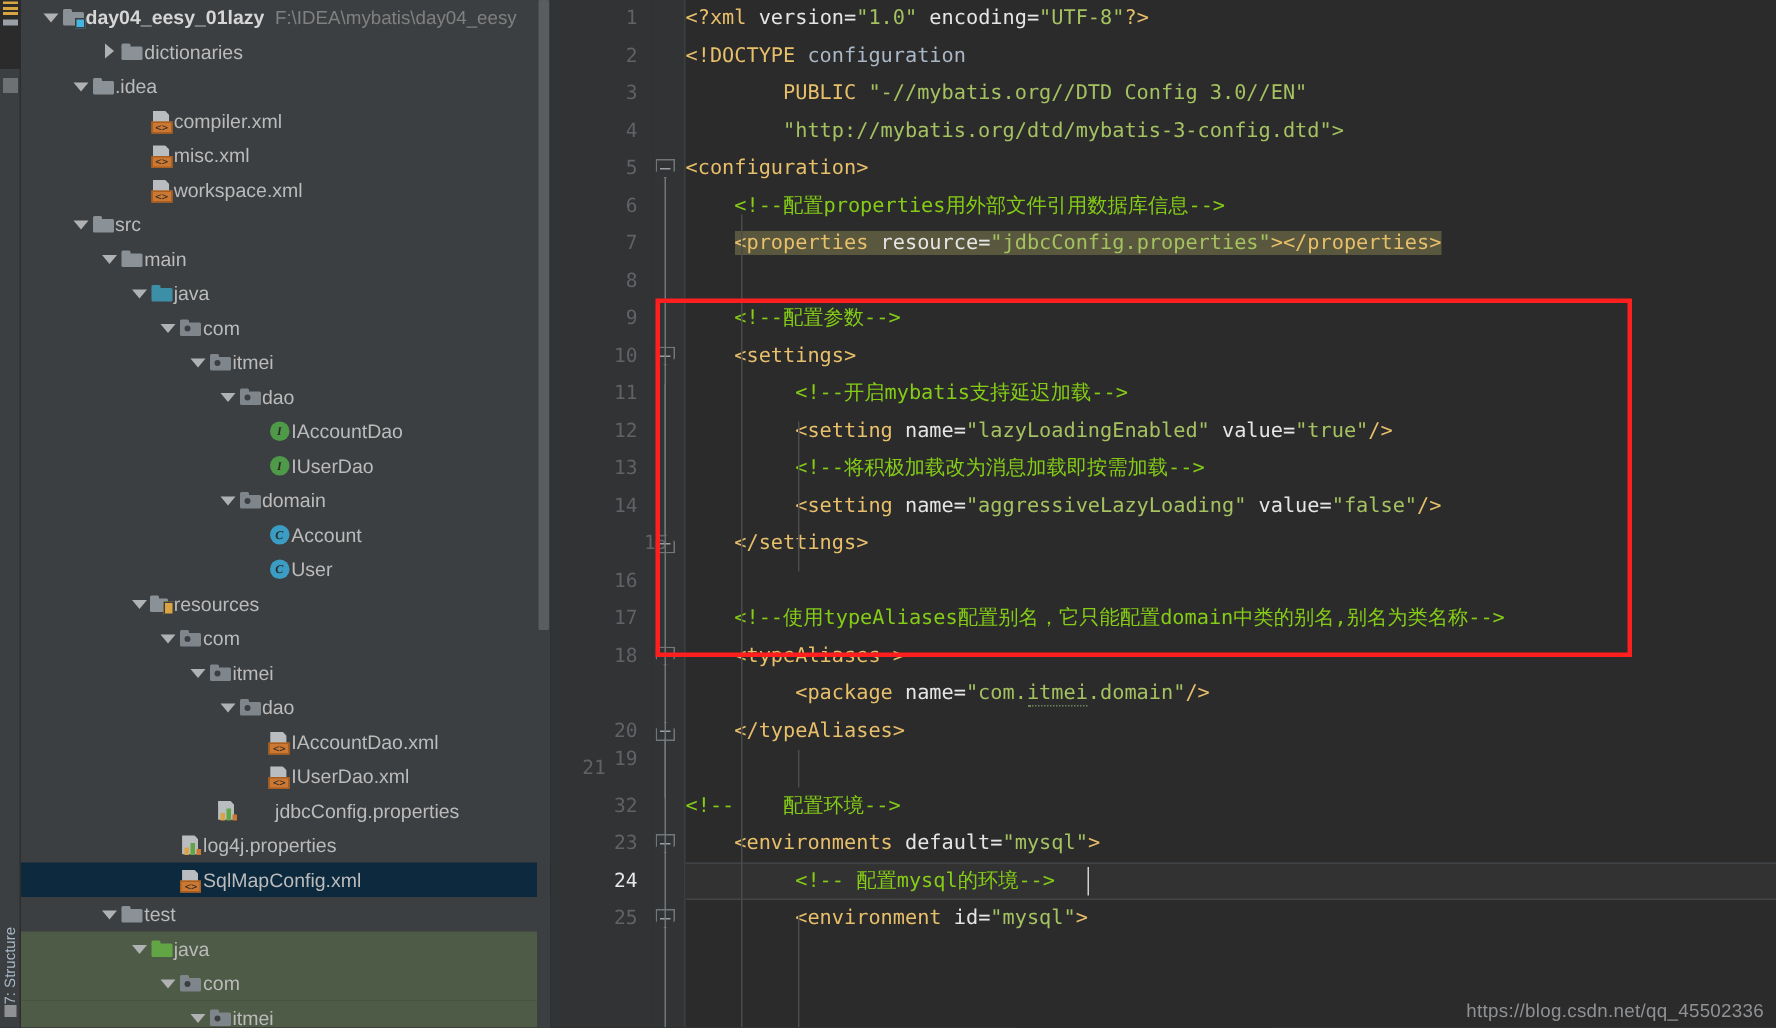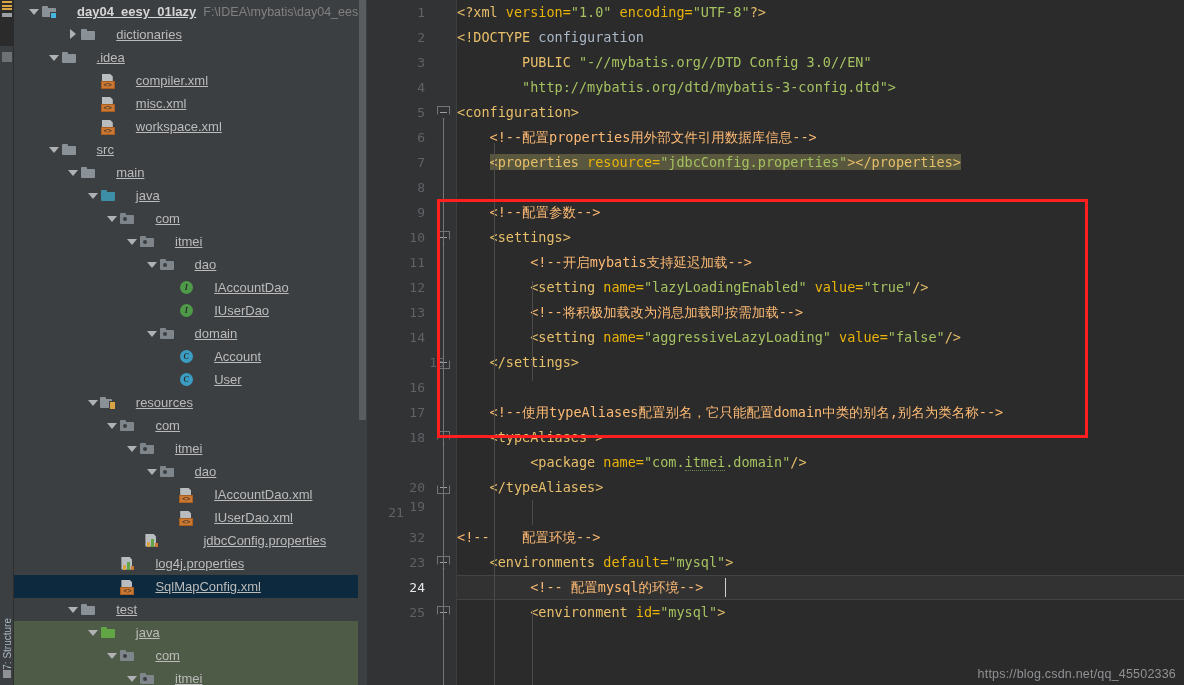--- a/index.html
+++ b/index.html
@@ -89,21 +89,21 @@
     border-right: 5px solid transparent;
     border-top: 6px solid #afb1b3;
   }
   .arrow.right::before {
     content: "";
     position: absolute; left: 3px; top: 0px;
     border-top: 5px solid transparent;
     border-bottom: 5px solid transparent;
     border-left: 6px solid #afb1b3;
   }
-  .row .label { margin-left: 20px; text-decoration: underline; }
+  .row .label { margin-left: 0; }
   .row .label.bold { font-weight: bold; color: #d6d6d6; }
   .row .path { margin-left: 7px; color: #808080; font-size: 12.5px; }
 
   
   .ico { width: 16px; height: 16px; flex: 0 0 16px; position: relative; }
   .ico.folder::before {
     content:"";
     position:absolute; left:1px; top:4px;
     width:14px; height:9px; background:#8a9297; border-radius:1px;
   }
@@ -246,23 +246,23 @@
     color:#a9b7c6;
     letter-spacing:0px;
   }
   .caret-line-bg {
     position:absolute; left:0; right:0; height:25px;
     background:#323232;
     border-top:1px solid #414446;
     border-bottom:1px solid #414446;
   }
   .tok-tag   { color:#e8bf6a; }
-  .tok-attr  { color:#eab308; }
+  .tok-attr  { color:#e5e5e5; }
   .tok-val   { color:#a5c261; }
-  .tok-cmt   { color:#fdba74; }
+  .tok-cmt   { color:#84cc16; }
   .tok-txt   { color:#a9b7c6; }
   .hl-occurrence { background:#59573d; }
   .wavy { border-bottom: 1px dotted #6a8759; }
 
   .indent-guide {
     position:absolute;
     width:1px; background:#4b4b4b;
   }
   .fold {
     position:absolute; left:4px;

